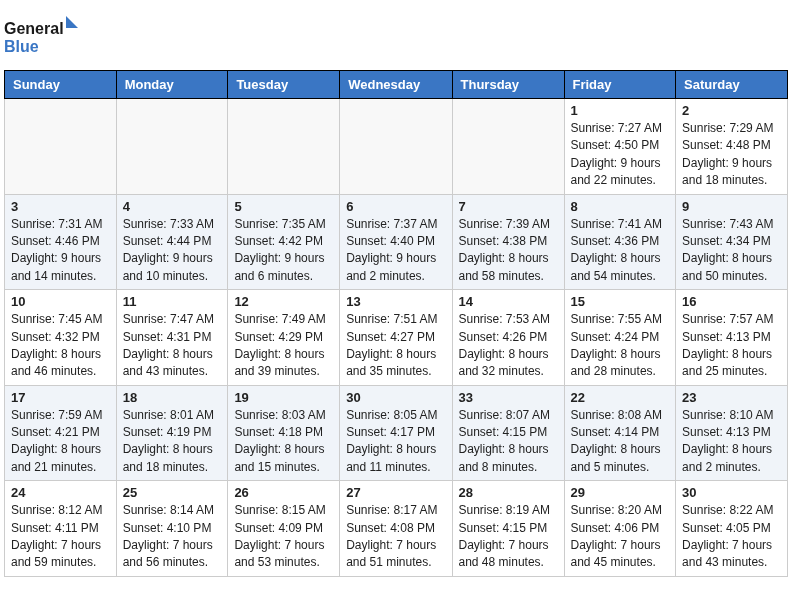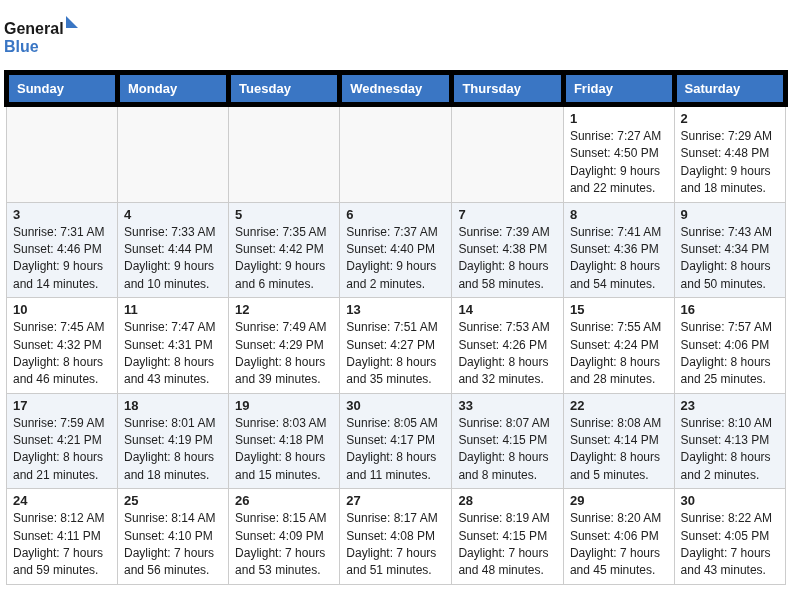--- a/index.html
+++ b/index.html
@@ -4,21 +4,21 @@
   <style>
     * { box-sizing: border-box; margin: 0; padding: 0; }
     body { font-family: Arial, sans-serif; background: #fff; width: 792px; min-height: 612px; }
     .page { padding: 16px 4px; }
     .header { display: flex; justify-content: space-between; align-items: flex-start; margin-bottom: 10px; }
     .logo { display: flex; align-items: center; }
     .title-block { text-align: right; }
     .month-title { font-size: 36px; font-weight: normal; color: #1a1a1a; }
     .location { font-size: 16px; color: #555; }
     .calendar { width: 100%; border-collapse: collapse; }
-    .calendar th { background: #3a76c4; color: #fff; text-align: left; padding: 6px 8px; font-size: 13px; font-weight: bold; border: 5px solid #000000; }
+    .calendar th { background: #3a76c4; color: #fff; text-align: left; padding: 6px 8px; font-size: 13px; font-weight: bold; border: 1px solid #000000; }
     .calendar td { border: 1px solid #ccc; vertical-align: top; padding: 4px 6px; font-size: 11px; color: #222; width: 113px; min-height: 80px; }
     .calendar td.empty { background: #f8f8f8; }
     .calendar tr:nth-child(odd) td:not(.empty) { background: #fff; }
     .calendar tr:nth-child(even) td:not(.empty) { background: #f0f4f9; }
     .day-num { font-size: 13px; font-weight: bold; margin-bottom: 2px; }
     .day-info { font-size: 12px; line-height: 1.45; }
   </style>
 </head>
 <body>
 
@@ -161,21 +161,21 @@
           <td>
             <div class="day-num">15</div>
             <div class="day-info" style="white-space: pre-line;">Sunrise: 7:55 AM
 Sunset: 4:24 PM
 Daylight: 8 hours
 and 28 minutes.</div>
           </td>
           <td>
             <div class="day-num">16</div>
             <div class="day-info" style="white-space: pre-line;">Sunrise: 7:57 AM
-Sunset: 4:06 PM
+Sunset: 4:13 PM
 Daylight: 8 hours
 and 25 minutes.</div>
           </td>
         </tr>
         <tr>
           <td>
             <div class="day-num">17</div>
             <div class="day-info" style="white-space: pre-line;">Sunrise: 7:59 AM
 Sunset: 4:21 PM
 Daylight: 8 hours

